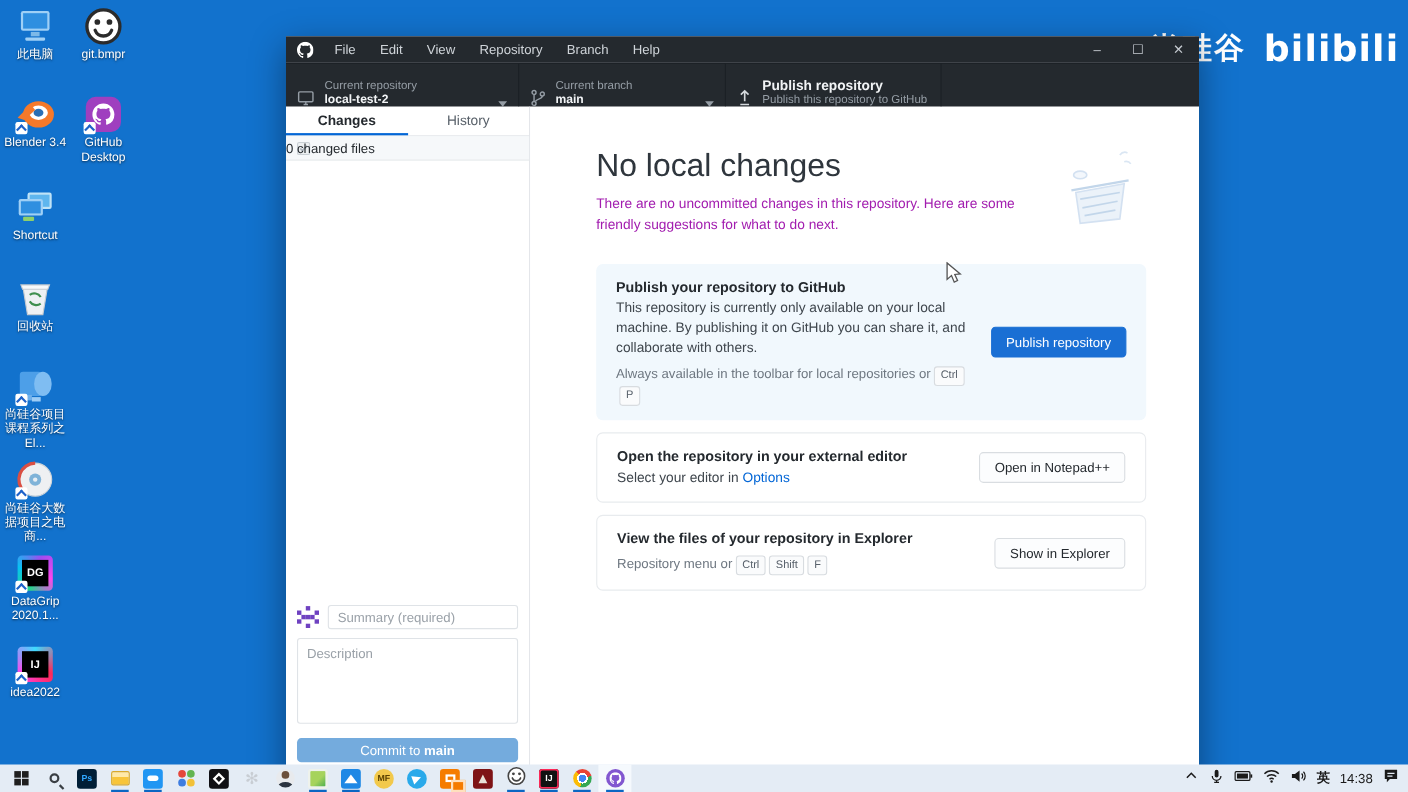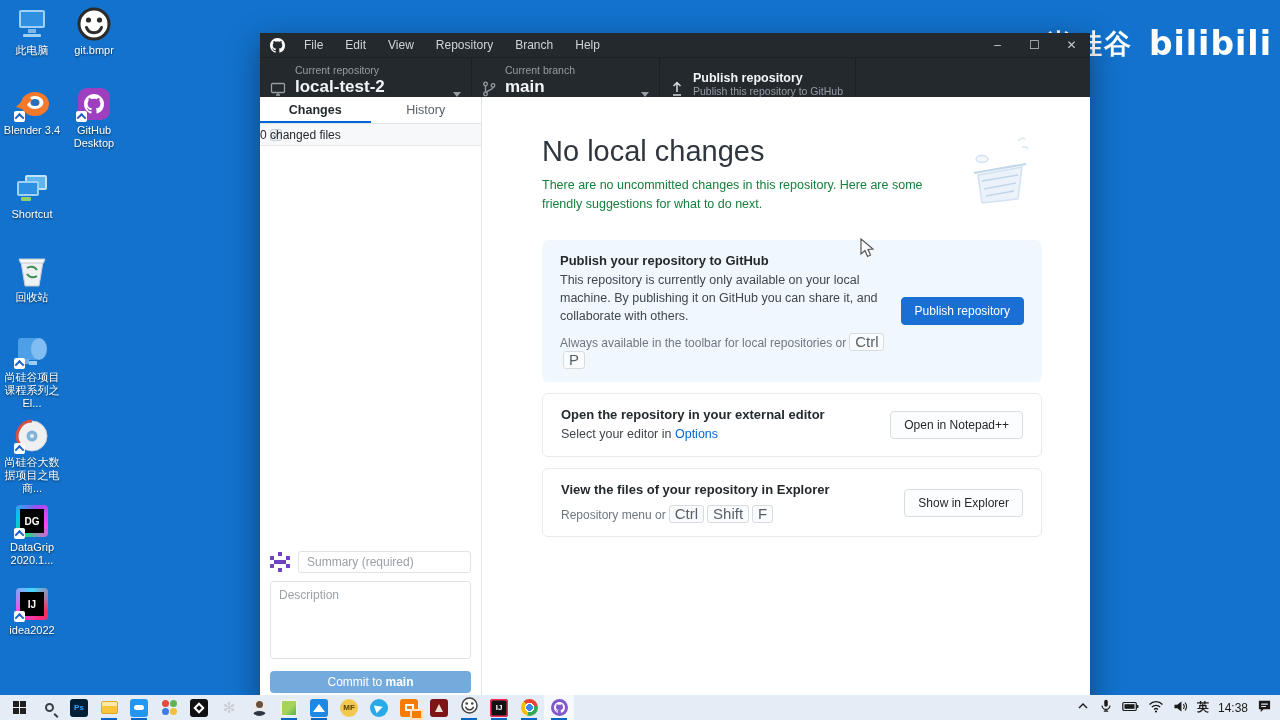--- a/index.html
+++ b/index.html
@@ -28,21 +28,21 @@
   .octocat { margin:0 8px 0 10px; display:flex; }
   .menu-item { padding:0 11px; height:24px; line-height:24px; }
   .win-controls { margin-left:auto; display:flex; height:100%; }
   .wc { width:37px; height:100%; display:flex; align-items:center; justify-content:center; color:#c6cbd1; font-size:12px; }
 
   .toolbar { flex:0 0 40px; background:#24292e; border-top:1px solid #1b2025; display:flex; }
   .tool-section { display:flex; align-items:flex-end; padding:0 10px; border-right:1px solid #1b2025; }
   .ts-repo { width:212px; } .ts-branch { width:188px; } .ts-publish { width:196px; }
   .tool-icon { margin-right:9px; display:flex; }
   .tool-label { font-size:10.5px; color:#959da5; }
-  .tool-value { font-size:17px; font-weight:bold; color:#f2f4f6; margin-top:1px; }
+  .tool-value { font-size:11px; font-weight:bold; color:#f2f4f6; margin-top:1px; }
   .caret { margin-left:auto; width:0; height:0; border-left:4px solid transparent; border-right:4px solid transparent; border-top:5px solid #959da5; }
 
   .app-body { flex:1; display:flex; min-height:0; }
 
   
   .sidebar { flex:0 0 210px; border-right:1px solid #e1e4e8; display:flex; flex-direction:column; background:#fff; }
   .tabs { flex:0 0 27px; display:flex; border-bottom:1px solid #e1e4e8; }
   .tab { flex:1; text-align:center; line-height:26px; font-size:12.5px; color:#586069; position:relative; }
   .tab.active { color:#24292e; font-weight:bold; }
   .tab.active::after { content:""; position:absolute; left:0; right:0; bottom:0; height:2px; background:#0366d6; }
@@ -59,31 +59,31 @@
   .commit-btn { margin-top:8px; width:100%; height:22px; background:#74abdd; border:none; border-radius:4px; color:#fff; font-size:12px; font-family:inherit; }
   .commit-btn b { font-weight:bold; }
   .history-bar { flex:0 0 34px; border-top:1px solid #e1e4e8; display:flex; align-items:center; padding:0 10px; }
   .hb-status { font-size:11px; color:#6a737d; }
   .hb-msg { font-size:12px; color:#24292e; margin-top:1px; }
   .undo-btn { margin-left:auto; padding:3px 10px; font-size:12px; background:#fafbfc; border:1px solid #d6dade; border-radius:4px; color:#24292e; font-family:inherit; }
 
   
   .main { flex:1; position:relative; padding:38px 0 0 60px; background:#fff; }
   .bs-title { font-size:29px; font-weight:300; color:#2f363d; }
-  .bs-sub { margin-top:8px; font-size:12.5px; color:#15803d; max-width:385px; line-height:1.5; }
+  .bs-sub { margin-top:8px; font-size:12.5px; color:#a21caf; max-width:385px; line-height:1.5; }
   .illustration { position:absolute; right:50px; top:36px; opacity:.9; }
   .card { width:500px; border-radius:6px; padding:13px 18px; display:flex; align-items:center; margin-top:11px; }
   .card-1 { background:#f1f8fd; margin-top:26px; }
   .card-2, .card-3 { background:#fff; border:1px solid #e8ebee; }
   .card-left { flex:1; padding-right:14px; }
   .card-title { font-size:13px; font-weight:bold; color:#24292e; }
   .card-body { font-size:12.5px; color:#3f464d; margin-top:3px; line-height:1.45; max-width:345px; }
   .card-hint { font-size:12px; color:#6e7781; margin-top:8px; }
   .link { color:#0366d6; }
-  kbd { display:inline-block; padding:0 5px; border:1px solid #d8dce0; border-radius:3px; background:#fafbfc; font-size:15px; color:#57606a; margin-left:3px; line-height:16px; font-family:inherit; }
+  kbd { display:inline-block; padding:0 5px; border:1px solid #d8dce0; border-radius:3px; background:#fafbfc; font-size:10px; color:#57606a; margin-left:3px; line-height:16px; font-family:inherit; }
   .btn { font-size:12px; border-radius:4px; padding:6px 13px; white-space:nowrap; font-family:inherit; }
   .btn-primary { background:#1a6fd4; border:1px solid #1a6fd4; color:#fff; }
   .btn-default { background:#fcfdfe; border:1px solid #d9dde1; color:#24292e; }
 
   
   .cursor { position:absolute; left:860px; top:238px; pointer-events:none; }
 
   
   .taskbar { position:absolute; left:0; right:0; bottom:0; height:25px; background:#e4ecf5; display:flex; align-items:center; }
   .tb-apps { display:flex; height:100%; padding-left:4px; }

